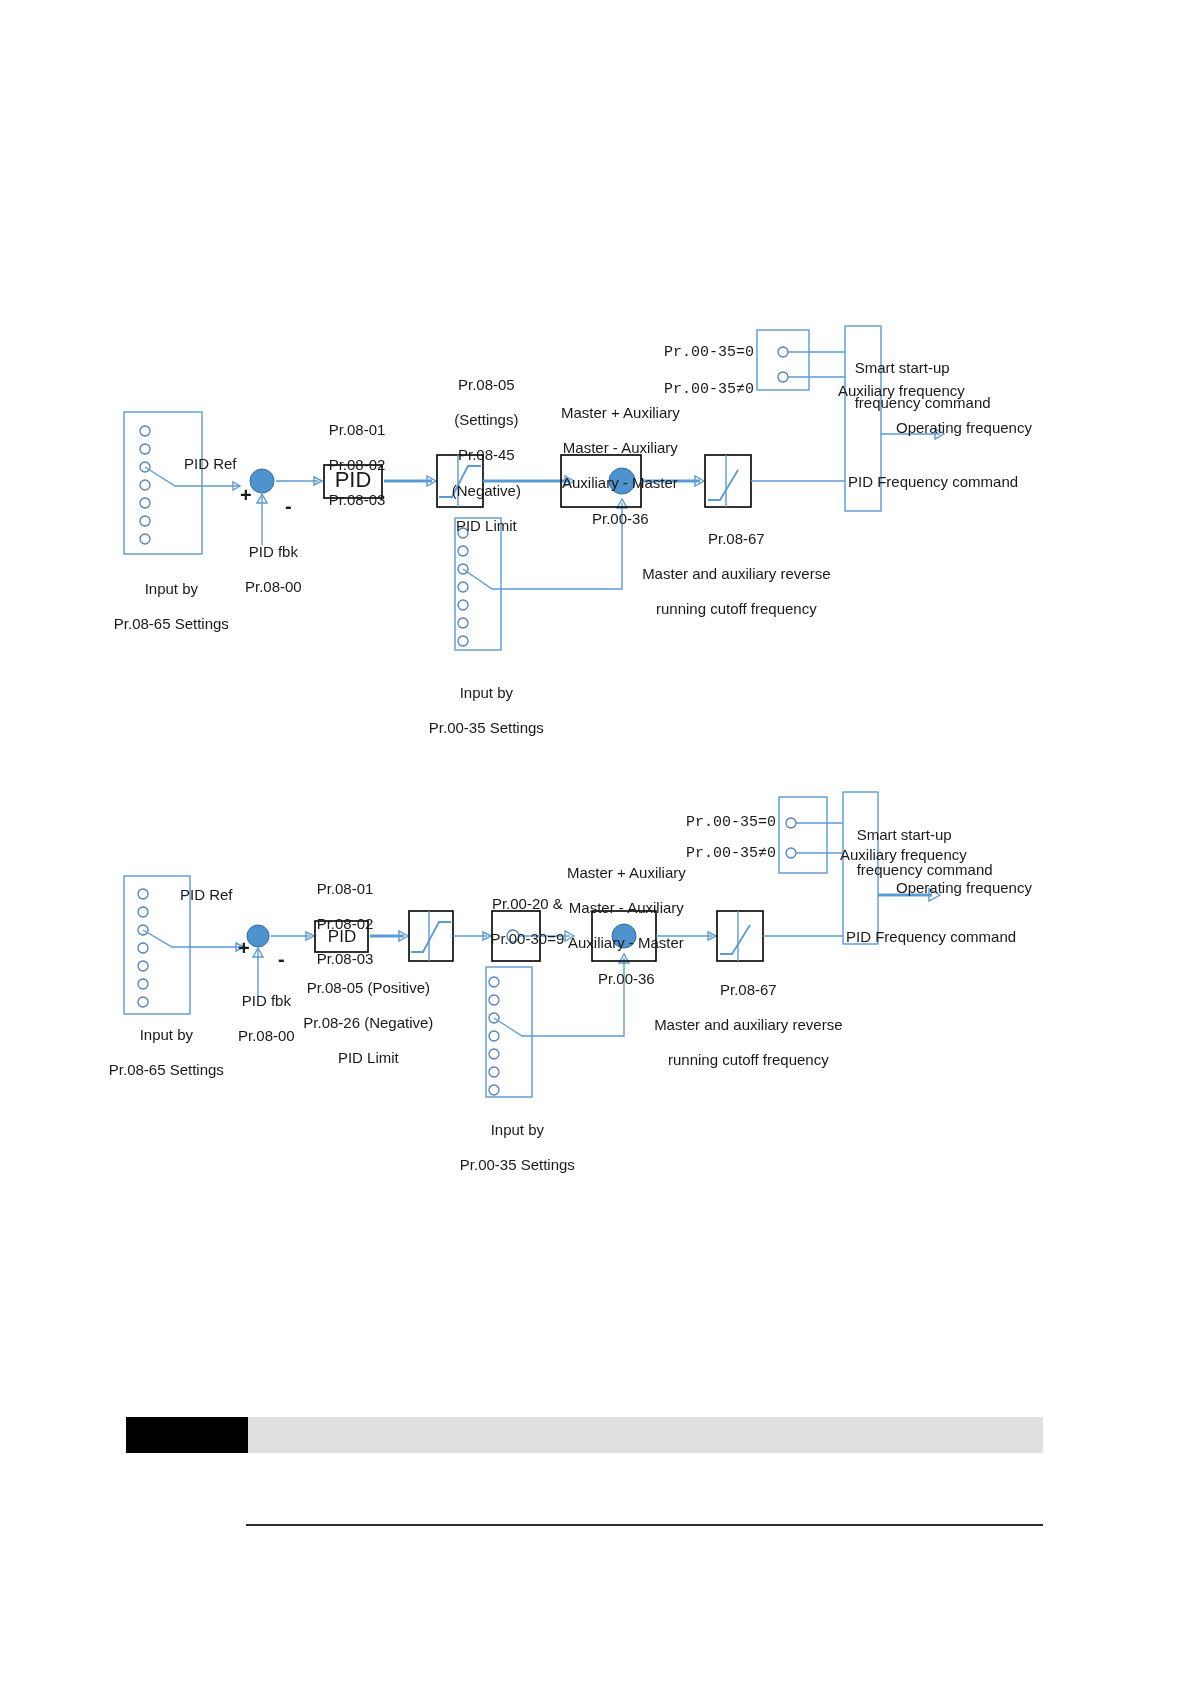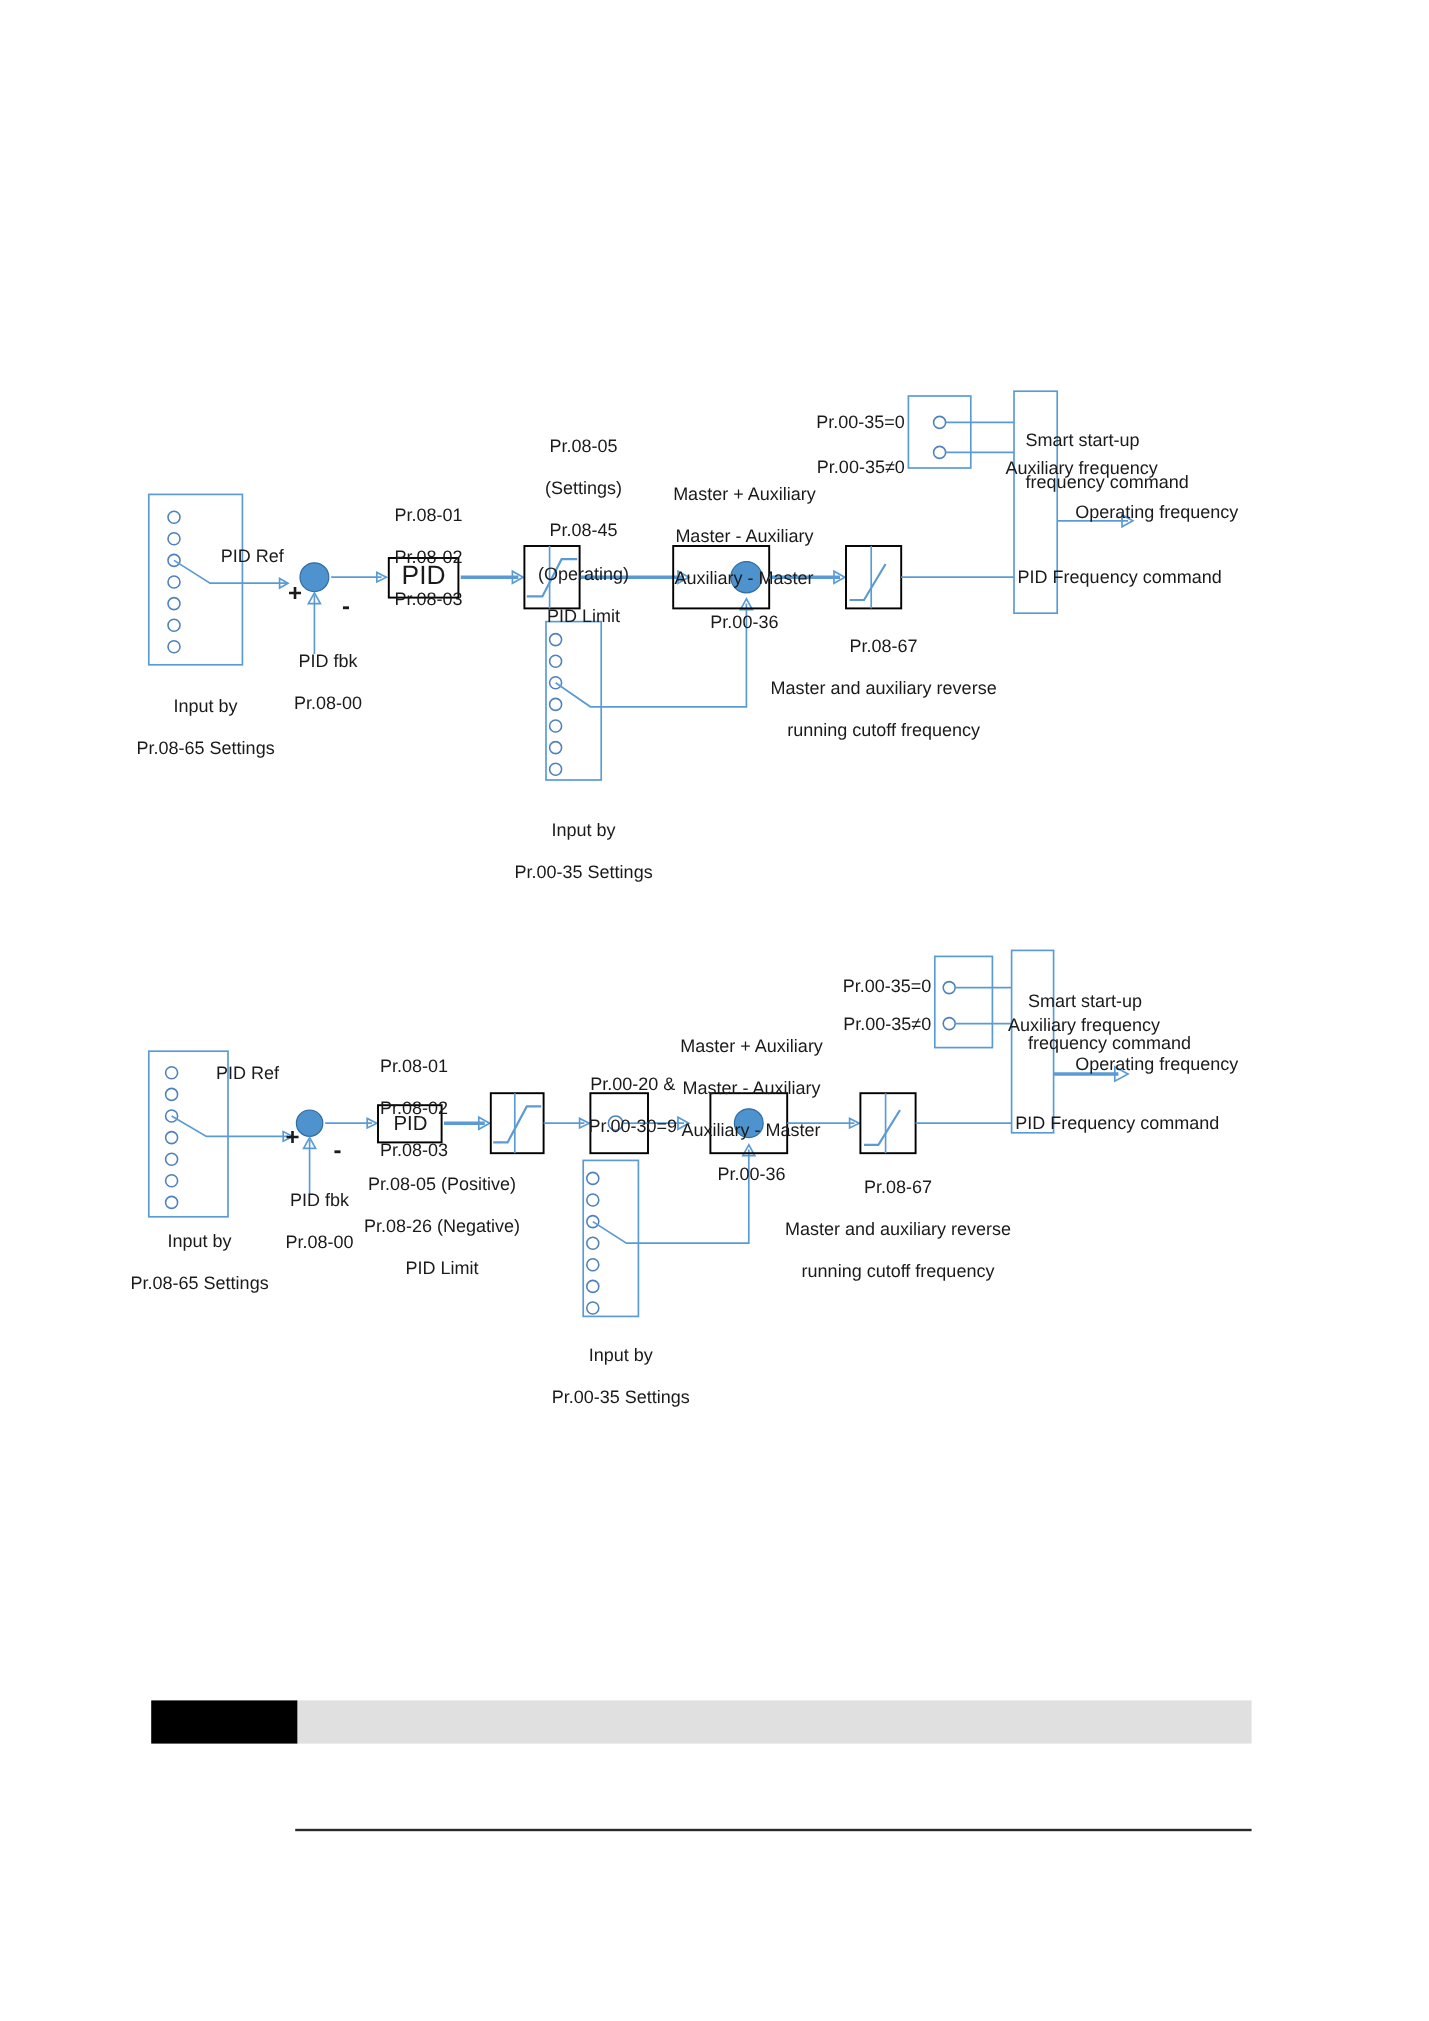--- a/index.html
+++ b/index.html
@@ -1,20 +1,20 @@
 <!DOCTYPE html>
 <html><head>
 <meta charset="utf-8">
 <style>
   html,body{margin:0;padding:0;background:#fff;}
   body{width:1191px;height:1684px;position:relative;font-family:"Liberation Sans",sans-serif;color:#000;}
   .page{position:absolute;inset:0;}
   .txt{position:absolute;white-space:pre;line-height:1.18;font-size:15px;color:#1a1a1a;}
   .txt.c{text-align:center;transform:translateX(-50%);}
-  .txt.r{text-align:right;transform:translateX(-100%);}
+  .txt.r{text-align:right;transform:translateX(-100%);font-family:Liberation Mono, monospace;}
   .big{font-size:22px;}
   .sign{font-size:20px;font-weight:bold;}
   svg{position:absolute;left:0;top:0;overflow:visible;}
   .blk{fill:none;stroke:#000;stroke-width:1.6;}
   .bblk{fill:none;stroke:#5b9bd5;stroke-width:1.4;}
   .wire{fill:none;stroke:#5b9bd5;stroke-width:1.4;}
   .thick{fill:none;stroke:#5b9bd5;stroke-width:3;}
   .dot{fill:#4f93ce;stroke:#2e6da4;stroke-width:1;}
   .ring{fill:#fff;stroke:#4f81bd;stroke-width:1.3;}
   .curve{fill:none;stroke:#5b9bd5;stroke-width:1.8;}
@@ -106,25 +106,25 @@
   <div class="txt c" style="left:265px;top:525px;">
     <span>PID fbk</span><br>
     <span>Pr.08-00</span>
   </div>
   <div class="txt" style="left:312px;top:403px;">
     <span>Pr.08-01</span><br>
     <span>Pr.08-02</span><br>
     <span>Pr.08-03</span>
   </div>
   <div class="txt big c" style="left:353px;top:467px;">PID</div>
-  <div class="txt c" style="left:478px;top:346px;">
+  <div class="txt c" style="left:478px;top:358px;">
     <span>Pr.08-05</span><br>
     <span>(Settings)</span><br>
     <span>Pr.08-45</span><br>
-    <span>(Operating)</span><br>
+    <span>(Negative)</span><br>
     <span>PID Limit</span>
   </div>
   <div class="txt c" style="left:478px;top:666px;">
     <span>Input by</span><br>
     <span>Pr.00-35 Settings</span>
   </div>
   <div class="txt c" style="left:612px;top:386px;">
     <span>Master + Auxiliary</span><br>
     <span>Master - Auxiliary</span><br>
     <span>Auxiliary - Master</span><br>

